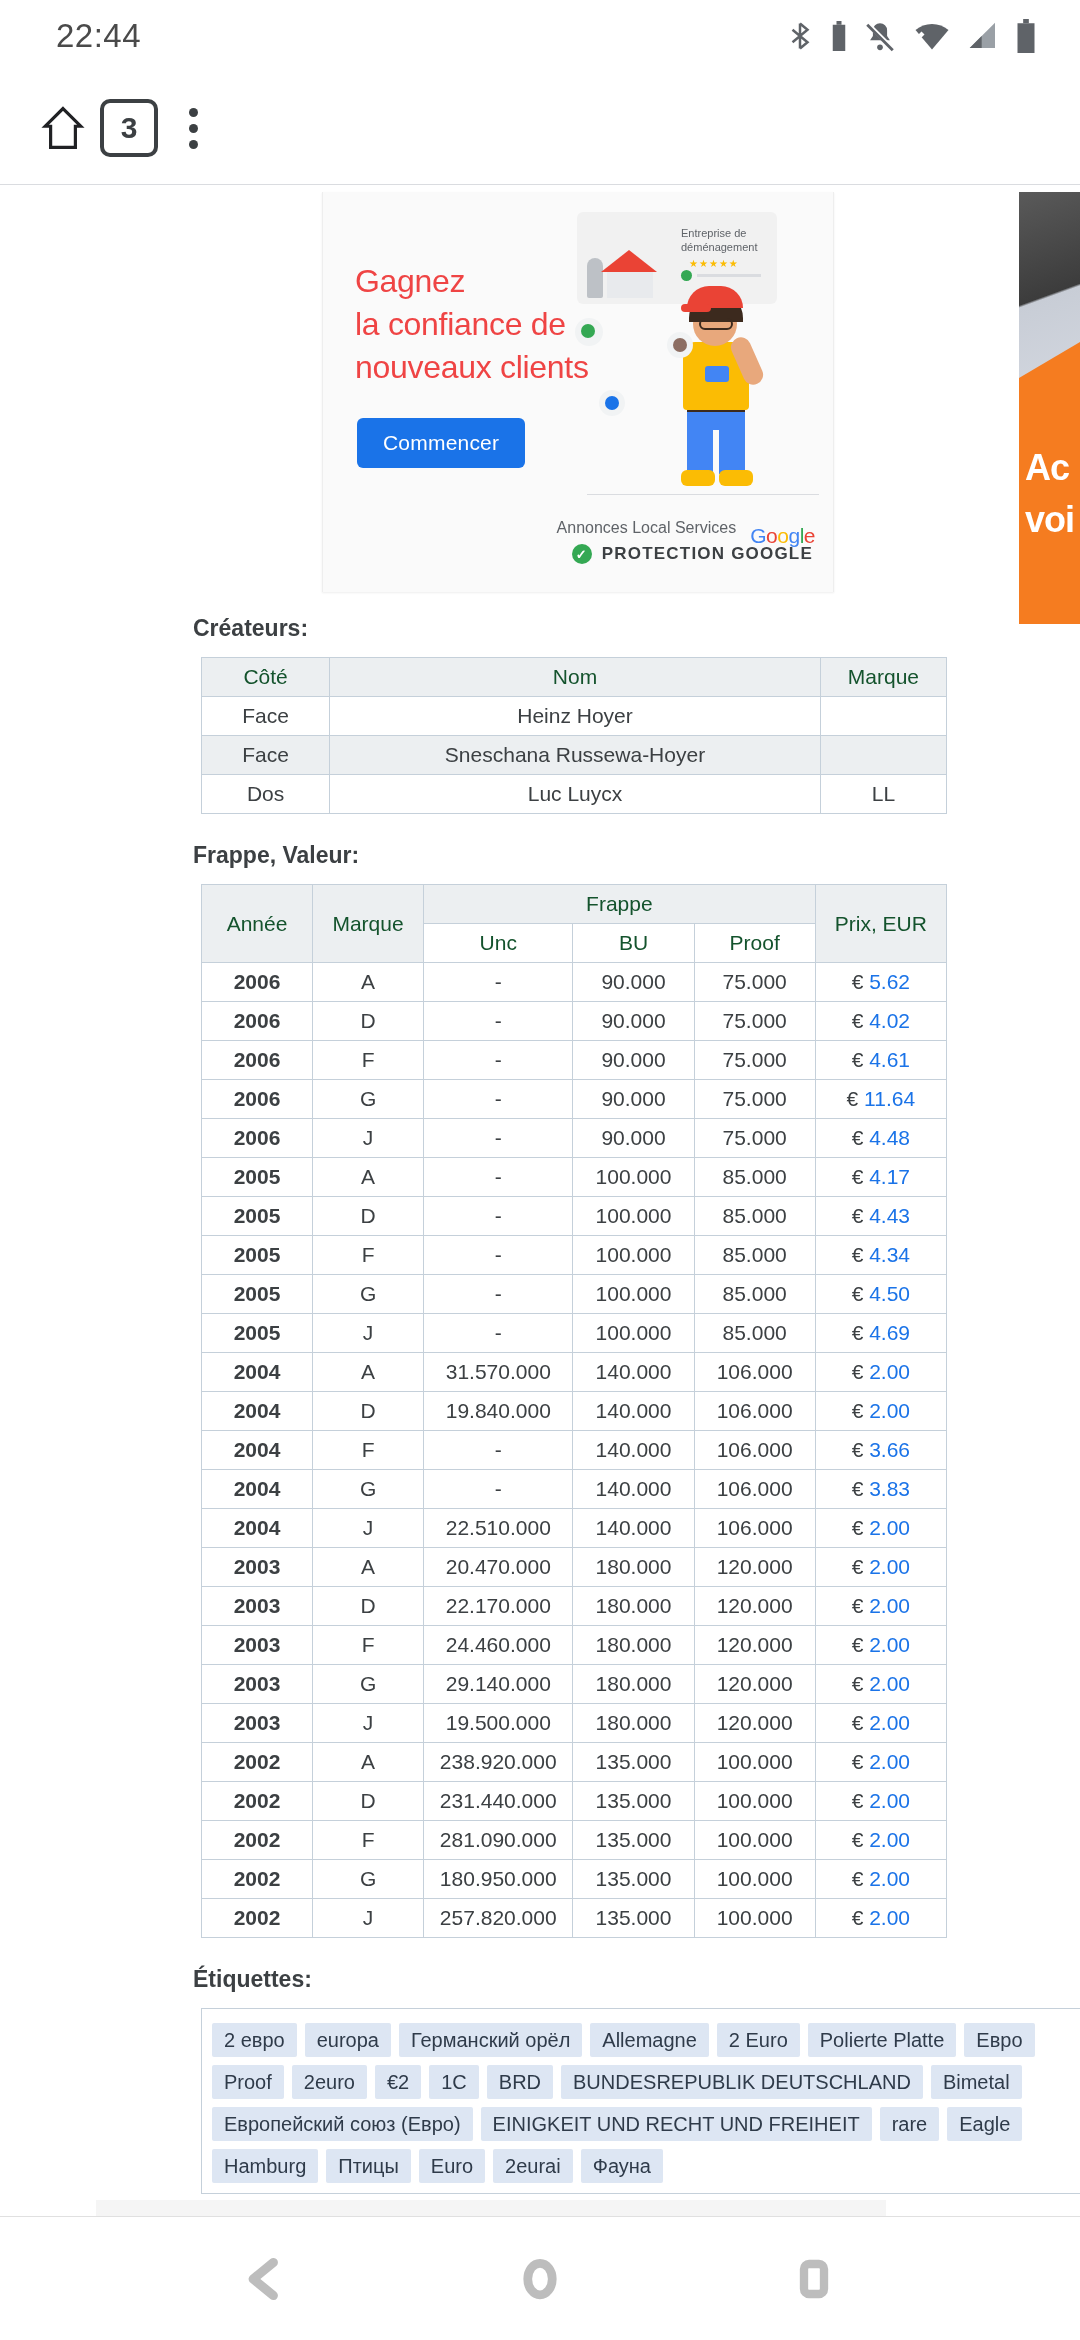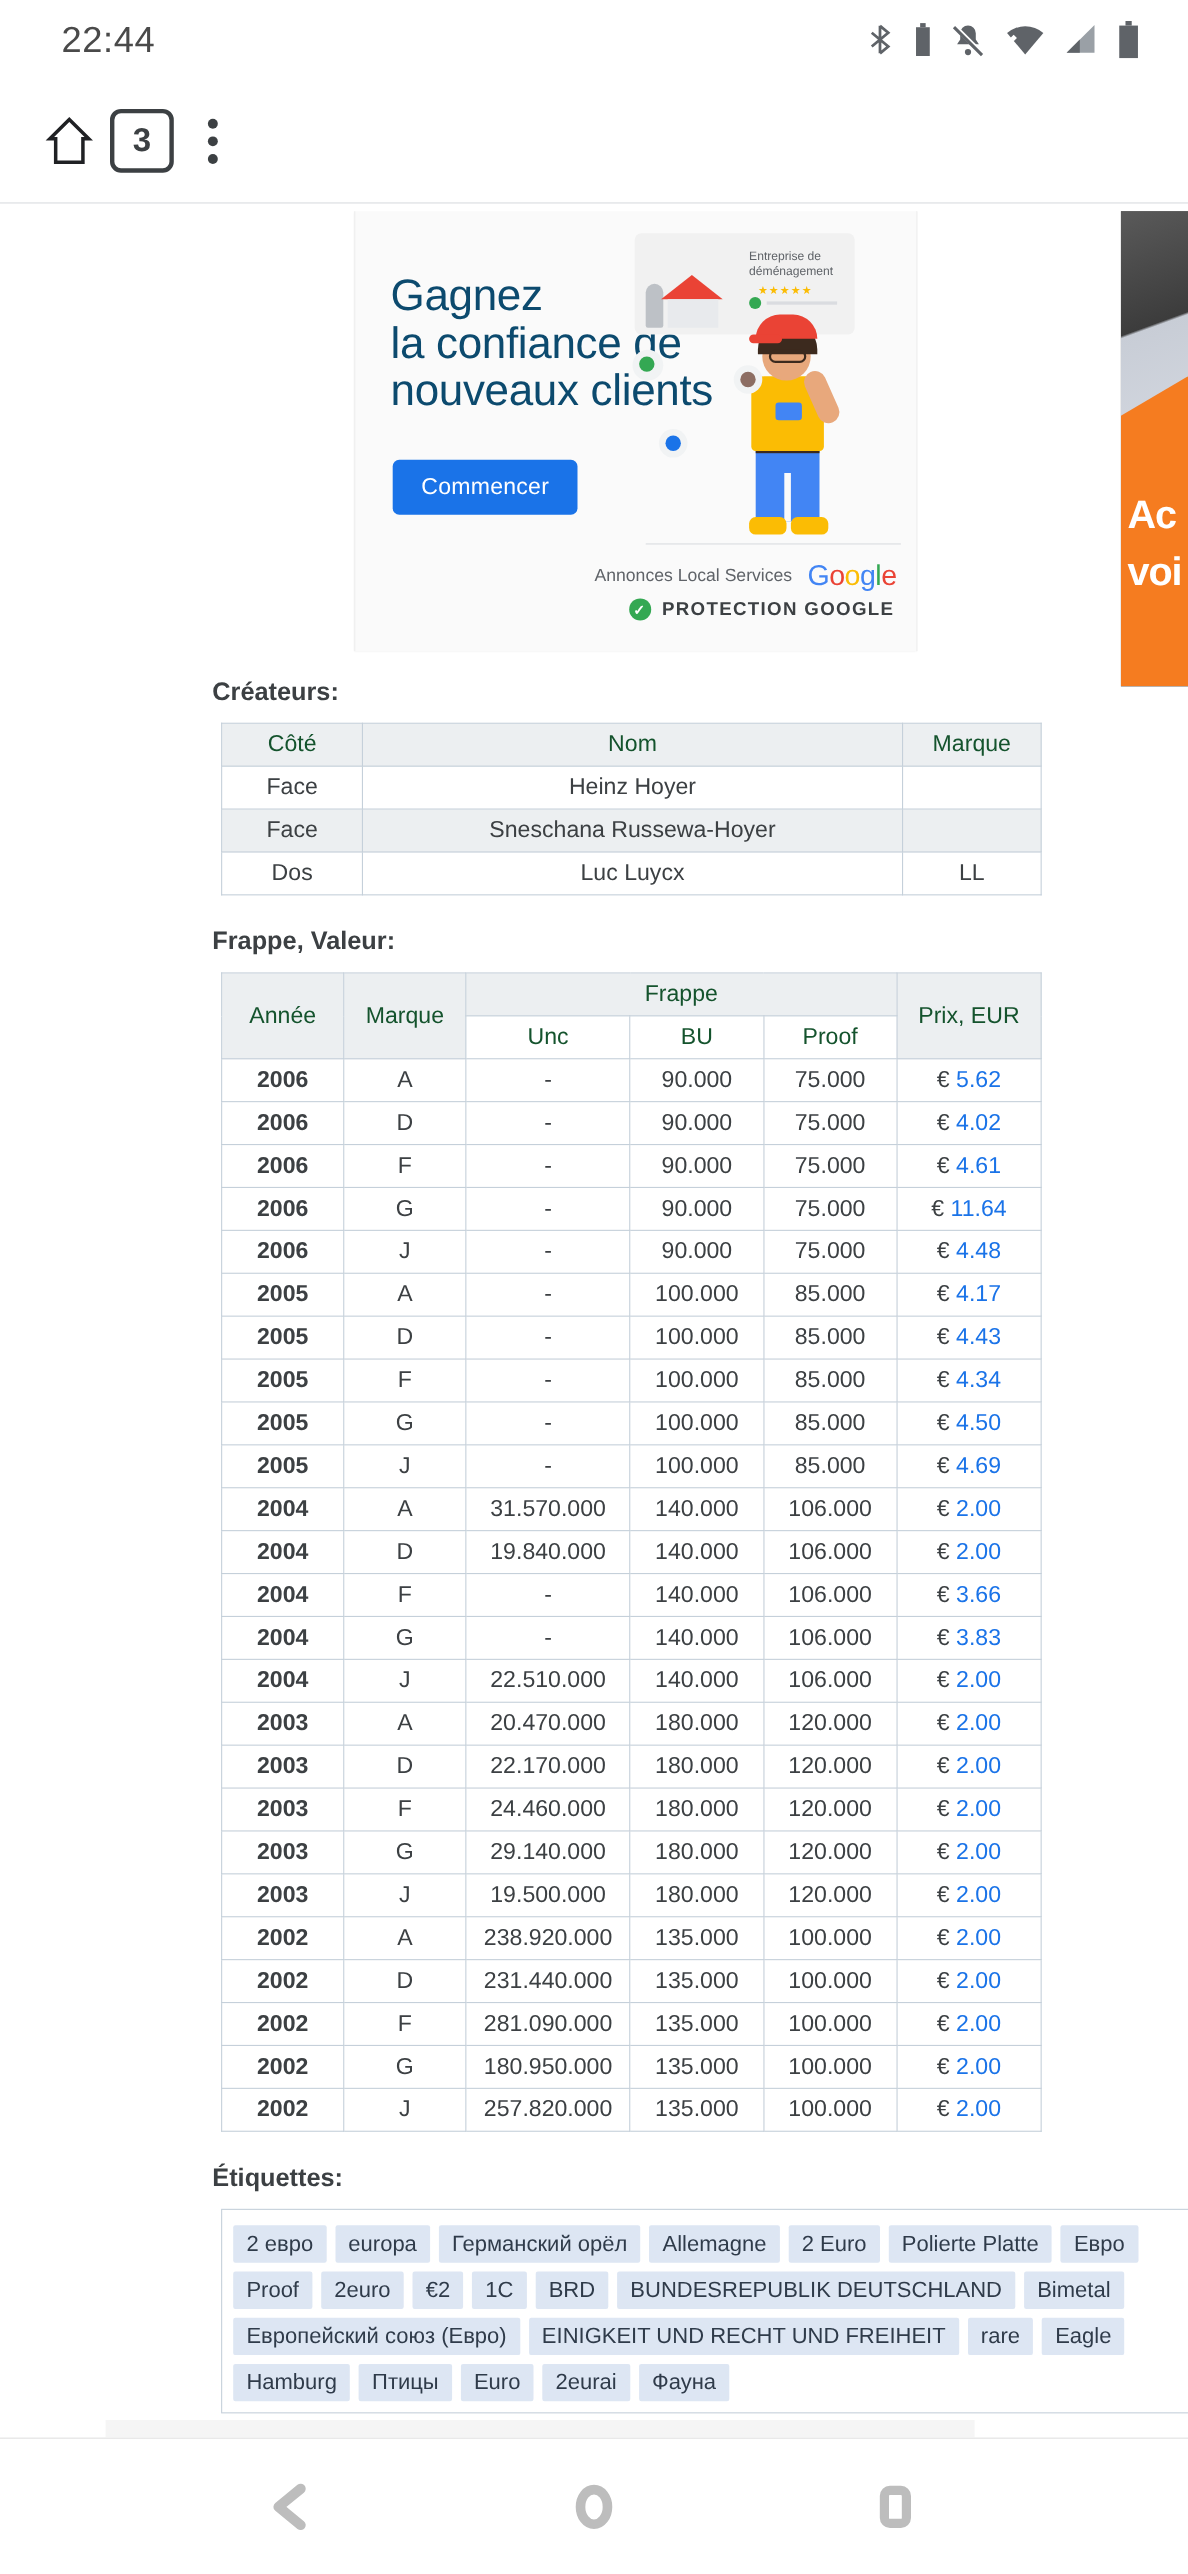--- a/index.html
+++ b/index.html
@@ -91,22 +91,22 @@
   #top-ad {
     position: absolute;
     left: 322px; top: 7px;
     width: 512px; height: 400px;
     background: #fafafa;
     border-left: 1px solid #eeeeee;
     border-right: 1px solid #eeeeee;
     box-shadow: 0 1px 2px rgba(0,0,0,.07);
   }
   #ad-headline {
-    position: absolute; left: 32px; top: 56px;
-    font-size: 40px; line-height: 43px; color: #0c4a6e;
+    position: absolute; left: 32px; top: 68px;
+    font-size: 32px; line-height: 43px; color: #ef4444;
     letter-spacing: -0.3px;
   }
   #ad-cta {
     position: absolute; left: 34px; top: 226px;
     background: #1a73e8; color: #ffffff;
     font-size: 21px;
     padding: 13px 26px;
     border-radius: 6px; border: none;
     letter-spacing: .2px;
   }
@@ -173,21 +173,21 @@
   .bubble i { position:absolute; left: 6px; top: 6px; width: 14px; height: 14px; border-radius: 50%; }
 
   #ad-divider {
     position: absolute; right: 14px; top: 302px; width: 232px; height: 1px; background: #dadce0;
   }
   #ad-attrib {
     position: absolute; right: 18px; top: 316px;
     display: flex; align-items: center; gap: 14px;
     font-size: 16px; color: #5f6368;
   }
-  #google-logo { font-size: 26px; letter-spacing: -.5px; }
+  #google-logo { font-size: 21px; letter-spacing: -.5px; margin-top: 16px; }
   #google-logo b { font-weight: normal; }
   .g-b { color:#4285f4 } .g-r { color:#ea4335 } .g-y { color:#fbbc04 } .g-g { color:#34a853 }
   #ad-protection {
     position: absolute; right: 20px; top: 352px;
     display: flex; align-items: center; gap: 10px;
     font-size: 17px; font-weight: bold; color: #3c4043; letter-spacing: 1.2px;
   }
   #protection-check {
     width: 20px; height: 20px; border-radius: 50%; background:#34a853;
     color:#fff; font-size: 13px; display:flex; align-items:center; justify-content:center;

